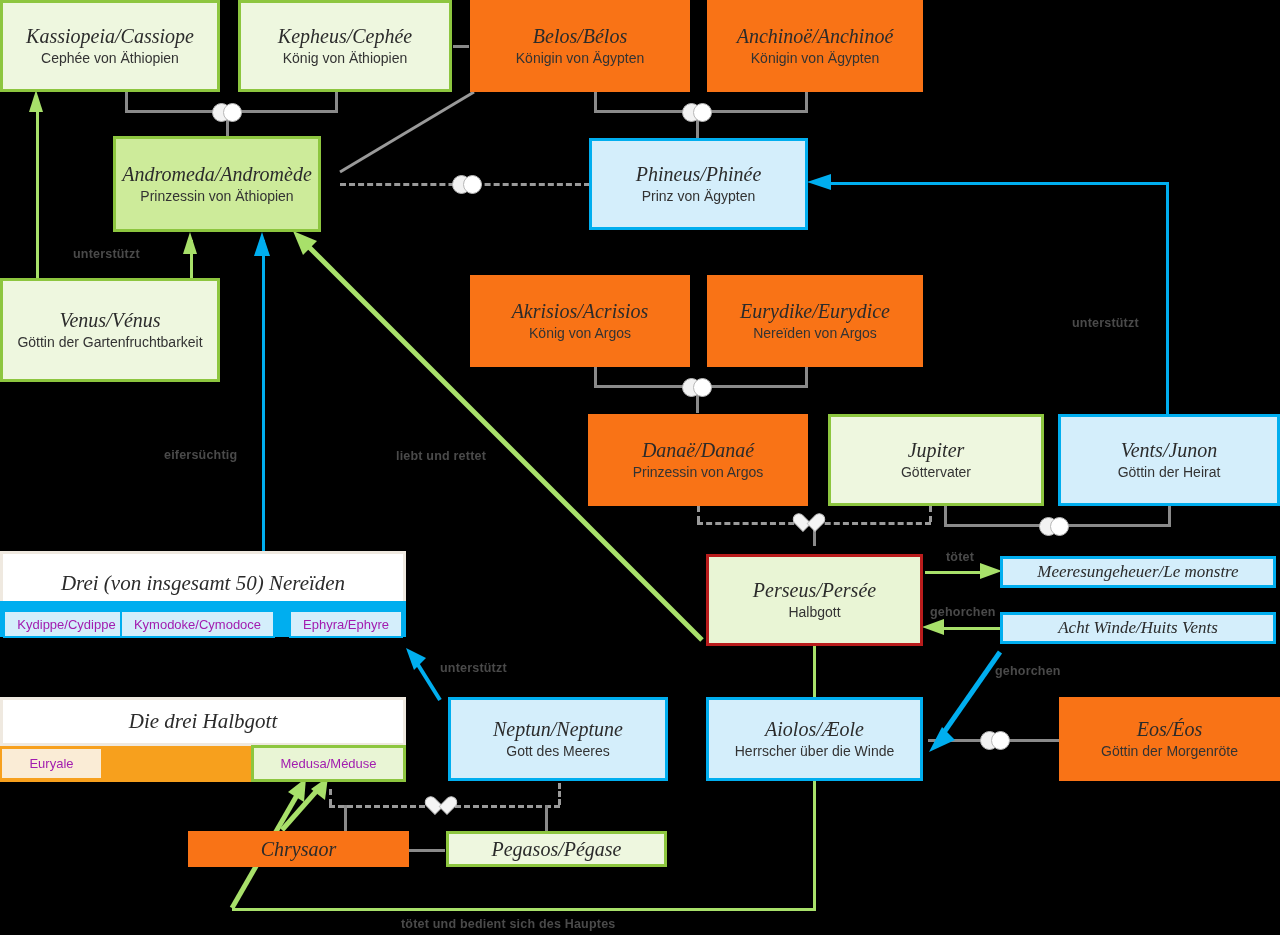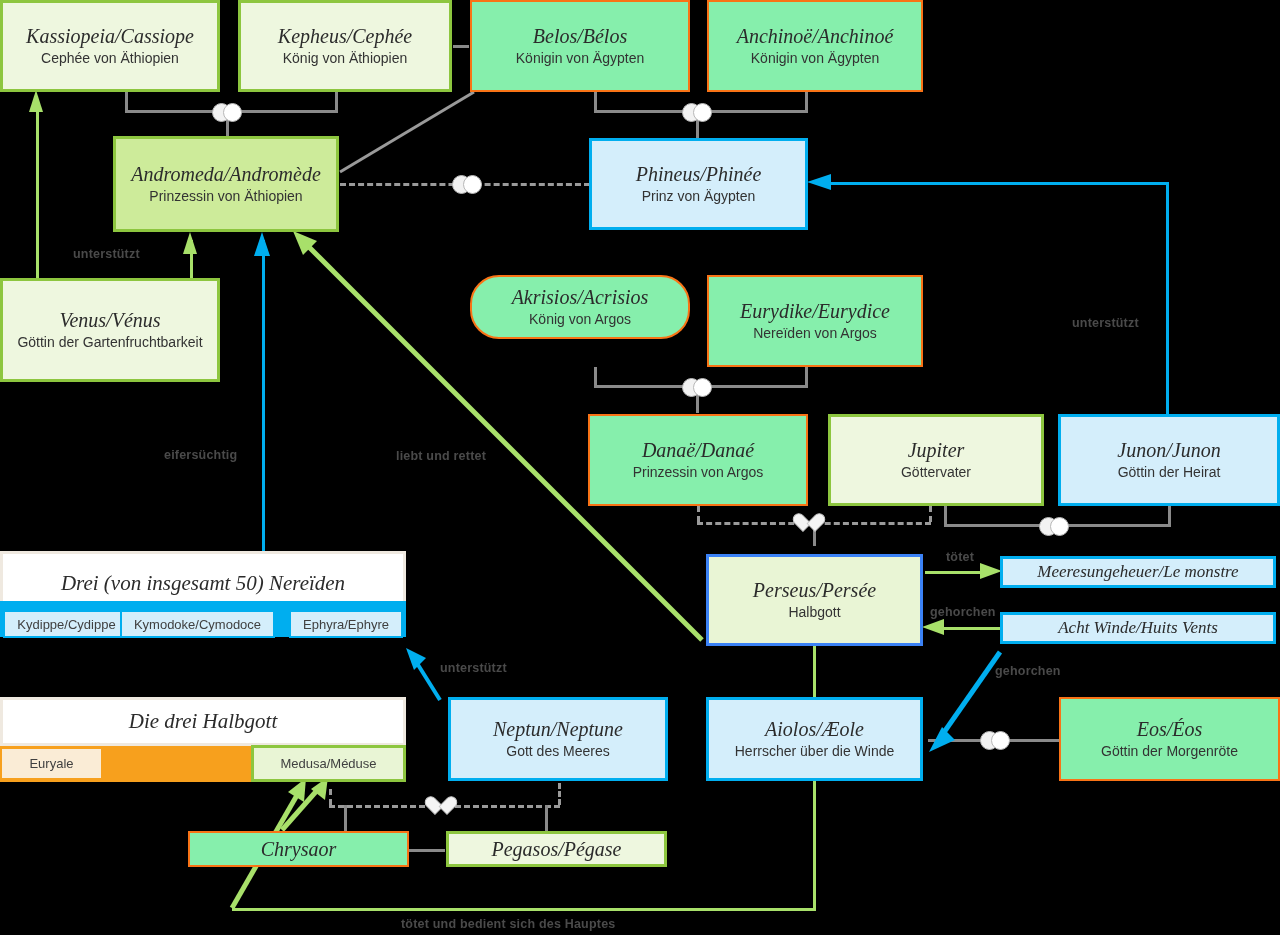--- a/index.html
+++ b/index.html
@@ -10,27 +10,27 @@
   .node{position:absolute;box-sizing:border-box;display:flex;flex-direction:column;
         align-items:center;justify-content:center;text-align:center;z-index:5;}
   .node .nm{font-family:"Liberation Serif",serif;font-style:italic;font-size:20px;
             color:#2b2b2b;line-height:1.12;white-space:nowrap;}
   .node .rl{font-family:"Liberation Sans",sans-serif;font-size:14px;color:#333;
             line-height:1.2;margin-top:2px;white-space:nowrap;}
 
   
   .green      {border:3px solid #8dc63f;background:#eef7df;}
   .green-hi   {border:3px solid #8dc63f;background:#cdeb9a;}
-  .green-mid  {border:3px solid #3b82f6;background:#e9f5d5;}
-  .orange     {border:2px solid #f97316;background:#86efac;}
+  .green-mid  {border:3px solid #b91c1c;background:#e9f5d5;}
+  .orange     {border:5px solid #f97316;background:#f97316;}
   .blue       {border:3px solid #00aeef;background:#d4eefb;}
 
   
   .chip{position:absolute;box-sizing:border-box;display:flex;align-items:center;
-        justify-content:center;font-size:13px;color:#404040;white-space:nowrap;z-index:7;}
+        justify-content:center;font-size:13px;color:#a21caf;white-space:nowrap;z-index:7;}
   .chip.blue{border:2px solid #00aeef;background:#d4eefb;}
   .chip.orange{border:2px solid #f7a01d;background:#faecd6;}
   .chip.green{border:2px solid #8dc63f;background:#e9f5d5;}
 
   .grouphdr{position:absolute;box-sizing:border-box;display:flex;align-items:center;
             justify-content:center;z-index:6;background:#fff;border:3px solid #efe9e0;}
   .grouphdr span{font-family:"Liberation Serif",serif;font-style:italic;font-size:21px;color:#2b2b2b;}
 
   
   .ln{position:absolute;z-index:2;}
@@ -204,57 +204,57 @@
   <div class="node orange" style="left:470px;top:0px;width:220px;height:92px;">
     <div class="nm">Belos/Bélos</div>
     <div class="rl">Königin von Ägypten</div>
   </div>
 
   <div class="node orange" style="left:707px;top:0px;width:216px;height:92px;">
     <div class="nm">Anchinoë/Anchinoé</div>
     <div class="rl">Königin von Ägypten</div>
   </div>
 
-  <div class="node green-hi" style="left:113px;top:136px;width:226px;height:96px;">
+  <div class="node green-hi" style="left:113px;top:136px;width:208px;height:96px;">
     <div class="nm">Andromeda/Andromède</div>
     <div class="rl">Prinzessin von Äthiopien</div>
   </div>
 
   <div class="node blue" style="left:589px;top:138px;width:219px;height:92px;">
     <div class="nm">Phineus/Phinée</div>
     <div class="rl">Prinz von Ägypten</div>
   </div>
 
   <div class="node green" style="left:0px;top:278px;width:220px;height:104px;">
     <div class="nm">Venus/Vénus</div>
     <div class="rl">Göttin der Gartenfruchtbarkeit</div>
   </div>
 
-  <div class="node orange" style="left:470px;top:275px;width:220px;height:64px;border-radius:29px;">
+  <div class="node orange" style="left:470px;top:275px;width:220px;height:92px;">
     <div class="nm">Akrisios/Acrisios</div>
     <div class="rl">König von Argos</div>
   </div>
 
   <div class="node orange" style="left:707px;top:275px;width:216px;height:92px;">
     <div class="nm">Eurydike/Eurydice</div>
     <div class="rl">Nereïden von Argos</div>
   </div>
 
   <div class="node orange" style="left:588px;top:414px;width:220px;height:92px;">
     <div class="nm">Danaë/Danaé</div>
     <div class="rl">Prinzessin von Argos</div>
   </div>
 
   <div class="node green" style="left:828px;top:414px;width:216px;height:92px;">
     <div class="nm">Jupiter</div>
     <div class="rl">Göttervater</div>
   </div>
 
   <div class="node blue" style="left:1058px;top:414px;width:222px;height:92px;">
-    <div class="nm">Junon/Junon</div>
+    <div class="nm">Vents/Junon</div>
     <div class="rl">Göttin der Heirat</div>
   </div>
 
   <div class="node green-mid" style="left:706px;top:554px;width:217px;height:92px;">
     <div class="nm">Perseus/Persée</div>
     <div class="rl">Halbgott</div>
   </div>
 
   <div class="node blue" style="left:1000px;top:556px;width:276px;height:32px;">
     <div class="nm" style="font-size:17px;">Meeresungeheuer/Le monstre</div>

